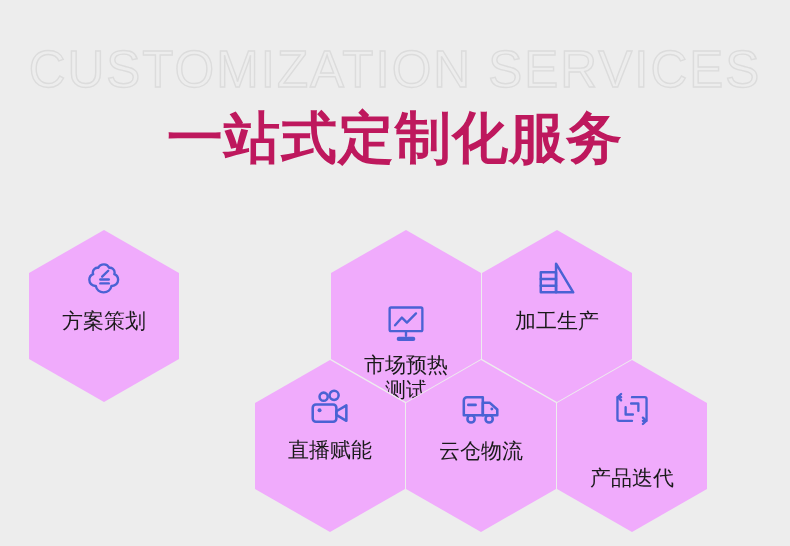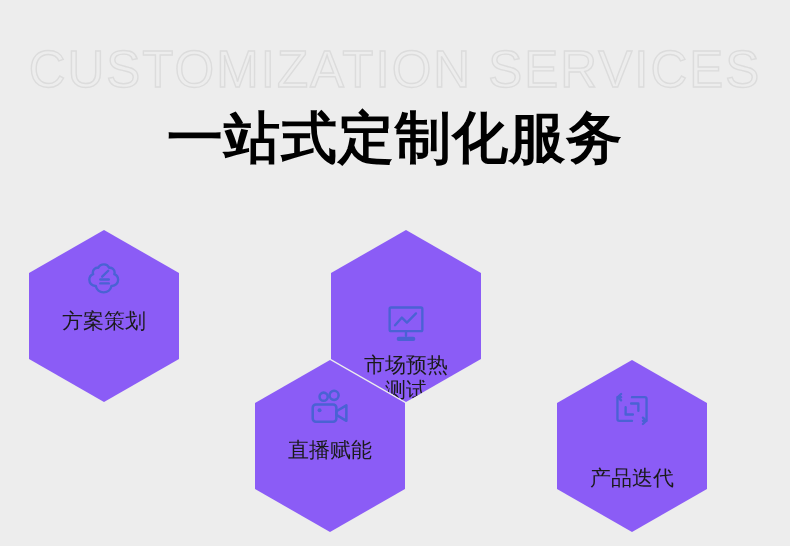--- a/index.html
+++ b/index.html
@@ -42,40 +42,40 @@
   }
 
   .main-title {
     position: absolute;
     left: 0;
     top: 103px;
     width: 790px;
     text-align: center;
     font-size: 56px;
     font-weight: bold;
-    color: #000000;
+    color: #be185d;
     letter-spacing: 1px;
     line-height: 70px;
     white-space: nowrap;
   }
 
   
   .hex-grid {
     position: absolute;
     left: 0;
     top: 224px;
     width: 790px;
     height: 290px;
   }
 
   .hex {
     position: absolute;
     width: 150px;
     height: 172px;
-    background: #8b5cf6;
+    background: #f0abfc;
     -webkit-clip-path: polygon(50% 0%, 100% 25%, 100% 75%, 50% 100%, 0% 75%, 0% 25%);
     clip-path: polygon(50% 0%, 100% 25%, 100% 75%, 50% 100%, 0% 75%, 0% 25%);
     display: flex;
     flex-direction: column;
     align-items: center;
     justify-content: flex-start;
     box-sizing: border-box;
     padding-top: 26px;
   }
 
@@ -144,36 +144,59 @@
         <rect x="5" y="5" width="36" height="26" rx="1.5"></rect>
         <path d="M11 24.5 18.5 16l5.5 5.5L34 11.5"></path>
         <path d="M23 31v5"></path>
         <path d="M15 39.5h16" stroke-width="4.5"></path>
       </svg>
     </div>
     <div class="hex-label">市场预热
 测试</div>
   </div>
 
+  <div class="hex r1 c3">
+    <div class="hex-icon">
+      <svg width="44" height="42" viewBox="0 0 46 44" fill="none" stroke="#4a62d4" stroke-width="2.6" stroke-linecap="round" stroke-linejoin="round">
+        <path d="M22 6 40 36H22z"></path>
+        <rect x="6" y="15" width="16" height="21"></rect>
+        <path d="M6 22h16M6 29h16"></path>
+      </svg>
+    </div>
+    <div class="hex-label">加工生产</div>
+  </div>
 
 
 
   <div class="hex r2 c1">
     <div class="hex-icon">
       <svg width="44" height="40" viewBox="0 0 48 44" fill="none" stroke="#4a62d4" stroke-width="2.8" stroke-linecap="round" stroke-linejoin="round">
         <circle cx="17" cy="8.5" r="4.5"></circle>
         <circle cx="28.5" cy="7" r="5"></circle>
         <rect x="5" y="17" width="26" height="19" rx="3.5"></rect>
         <path d="M31 24.5 42 18v17l-11-6.5z"></path>
         <circle cx="12.5" cy="23.5" r="2.2" fill="#4a62d4" stroke="none"></circle>
       </svg>
     </div>
     <div class="hex-label">直播赋能</div>
   </div>
 
+  <div class="hex r2 c2">
+    <div class="hex-icon">
+      <svg width="44" height="38" viewBox="0 0 48 42" fill="none" stroke="#4a62d4" stroke-width="2.8" stroke-linecap="round" stroke-linejoin="round">
+        <path d="M5 11.5C5 9.6 6.6 8 8.5 8H26v20H5V11.5z"></path>
+        <path d="M26 14h7.5L42 21.5V28H26V14z"></path>
+        <path d="M10 16.5h8" stroke-width="3"></path>
+        <circle cx="13" cy="32" r="4"></circle>
+        <circle cx="33" cy="32" r="4"></circle>
+        <circle cx="36" cy="21" r="1.6" fill="#4a62d4" stroke="none"></circle>
+      </svg>
+    </div>
+    <div class="hex-label">云仓物流</div>
+  </div>
 
   <div class="hex r2 c3">
     <div class="hex-icon">
       <svg width="42" height="40" viewBox="0 0 46 44" fill="none" stroke="#4a62d4" stroke-width="2.6" stroke-linecap="round" stroke-linejoin="round">
         <path d="M11 9H7v24a2 2 0 0 0 2 2h14"></path>
         <path d="M11 5.5 7.5 9 11 12.5"></path>
         <path d="M35 35h4V11a2 2 0 0 0-2-2H23"></path>
         <path d="M35 31.5 38.5 35 35 38.5"></path>
         <path d="M16 20v8h8"></path>
         <path d="M30 24v-8h-8"></path>

